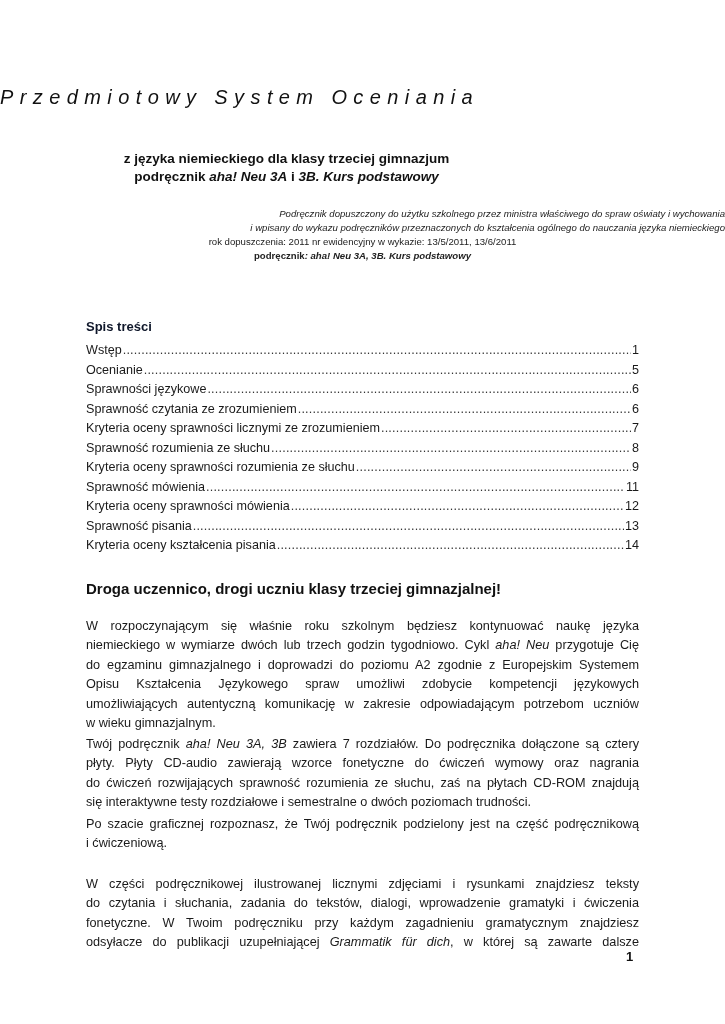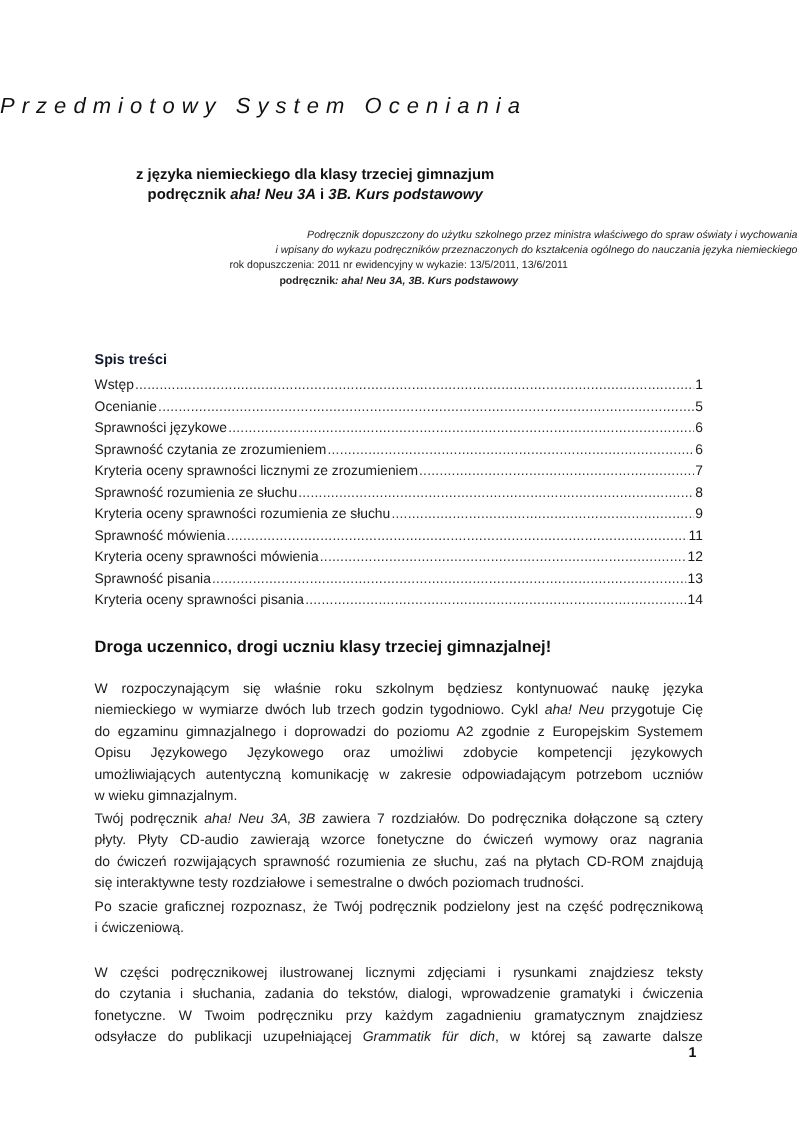--- a/index.html
+++ b/index.html
@@ -98,33 +98,33 @@
         <span class="lbl">Kryteria oceny sprawności mówienia </span>
         <span class="dots"></span>
         <span class="pg">12</span>
       </div>
     <div class="toc-row">
         <span class="lbl">Sprawność pisania</span>
         <span class="dots"></span>
         <span class="pg">13</span>
       </div>
     <div class="toc-row">
-        <span class="lbl">Kryteria oceny sprawności pisania</span>
+        <span class="lbl">Kryteria oceny kształcenia pisania</span>
         <span class="dots"></span>
         <span class="pg">14</span>
       </div>
   </div>
 
   <div class="h2">Droga uczennico, drogi uczniu klasy trzeciej gimnazjalnej!</div>
 
   <div class="para p1">
     <span class="line">W rozpoczynającym się właśnie roku szkolnym będziesz kontynuować naukę języka</span>
     <span class="line"><span>niemieckiego w wymiarze dwóch lub trzech godzin tygodniowo. Cykl </span><span class="it">aha! Neu</span><span> przygotuje Cię</span></span>
     <span class="line">do egzaminu gimnazjalnego i doprowadzi do poziomu A2 zgodnie z Europejskim Systemem</span>
-    <span class="line">Opisu Językowego Językowego oraz umożliwi zdobycie kompetencji językowych</span>
+    <span class="line">Opisu Kształcenia Językowego spraw umożliwi zdobycie kompetencji językowych</span>
     <span class="line">umożliwiających autentyczną komunikację w zakresie odpowiadającym potrzebom uczniów</span>
     <span class="line last">w wieku gimnazjalnym.</span>
   </div>
 
   <div class="para p2">
     <span class="line"><span>Twój podręcznik </span><span class="it">aha! Neu 3A, 3B</span><span> zawiera 7 rozdziałów. Do podręcznika dołączone są cztery</span></span>
     <span class="line">płyty. Płyty CD-audio zawierają wzorce fonetyczne do ćwiczeń wymowy oraz nagrania</span>
     <span class="line">do ćwiczeń rozwijających sprawność rozumienia ze słuchu, zaś na płytach CD-ROM znajdują</span>
     <span class="line last">się interaktywne testy rozdziałowe i semestralne o dwóch poziomach trudności.</span>
   </div>

